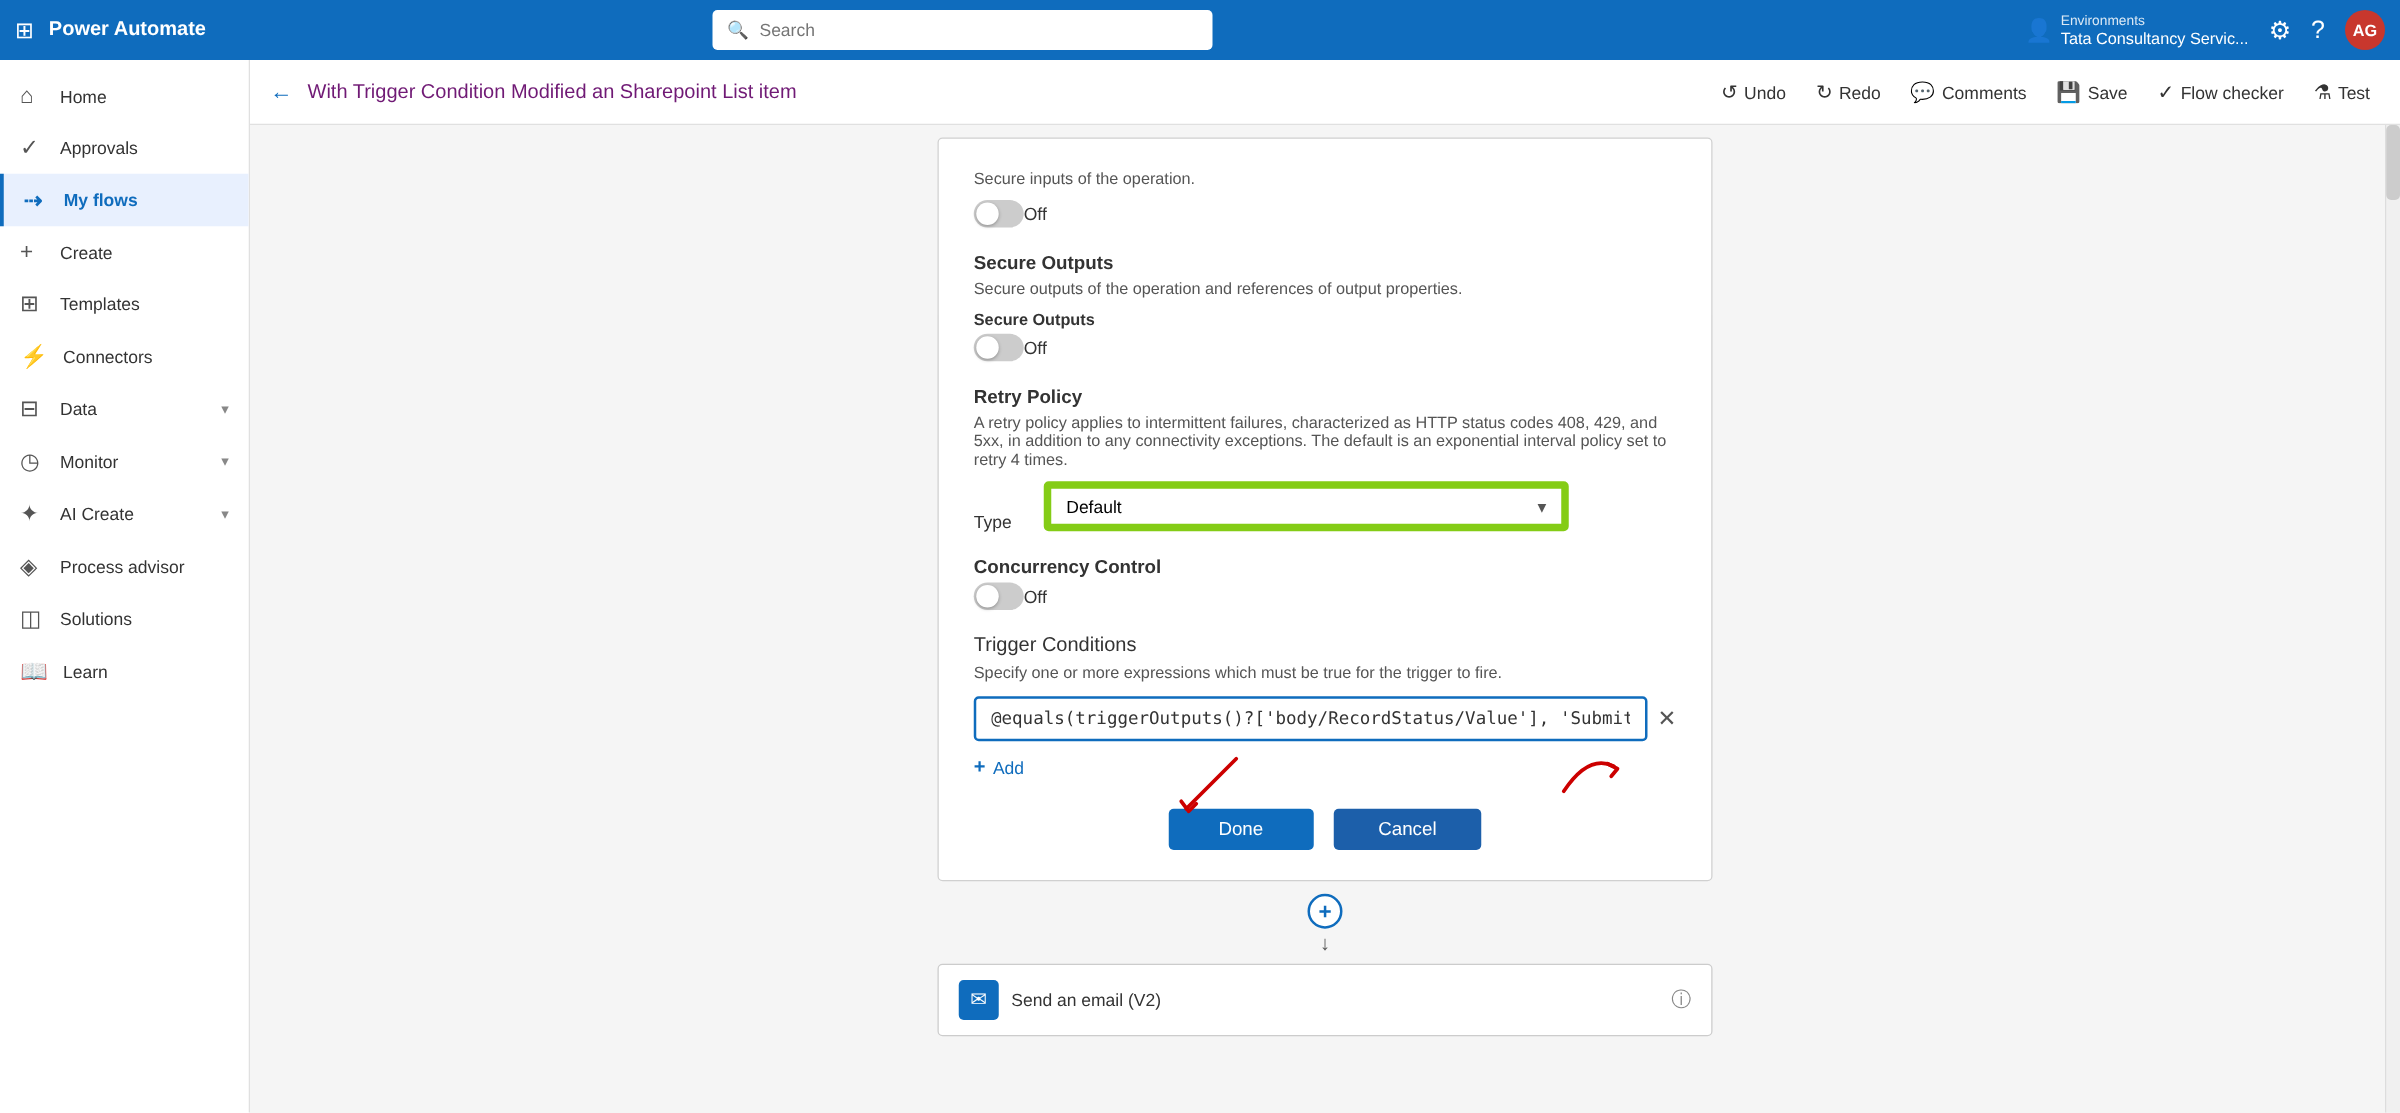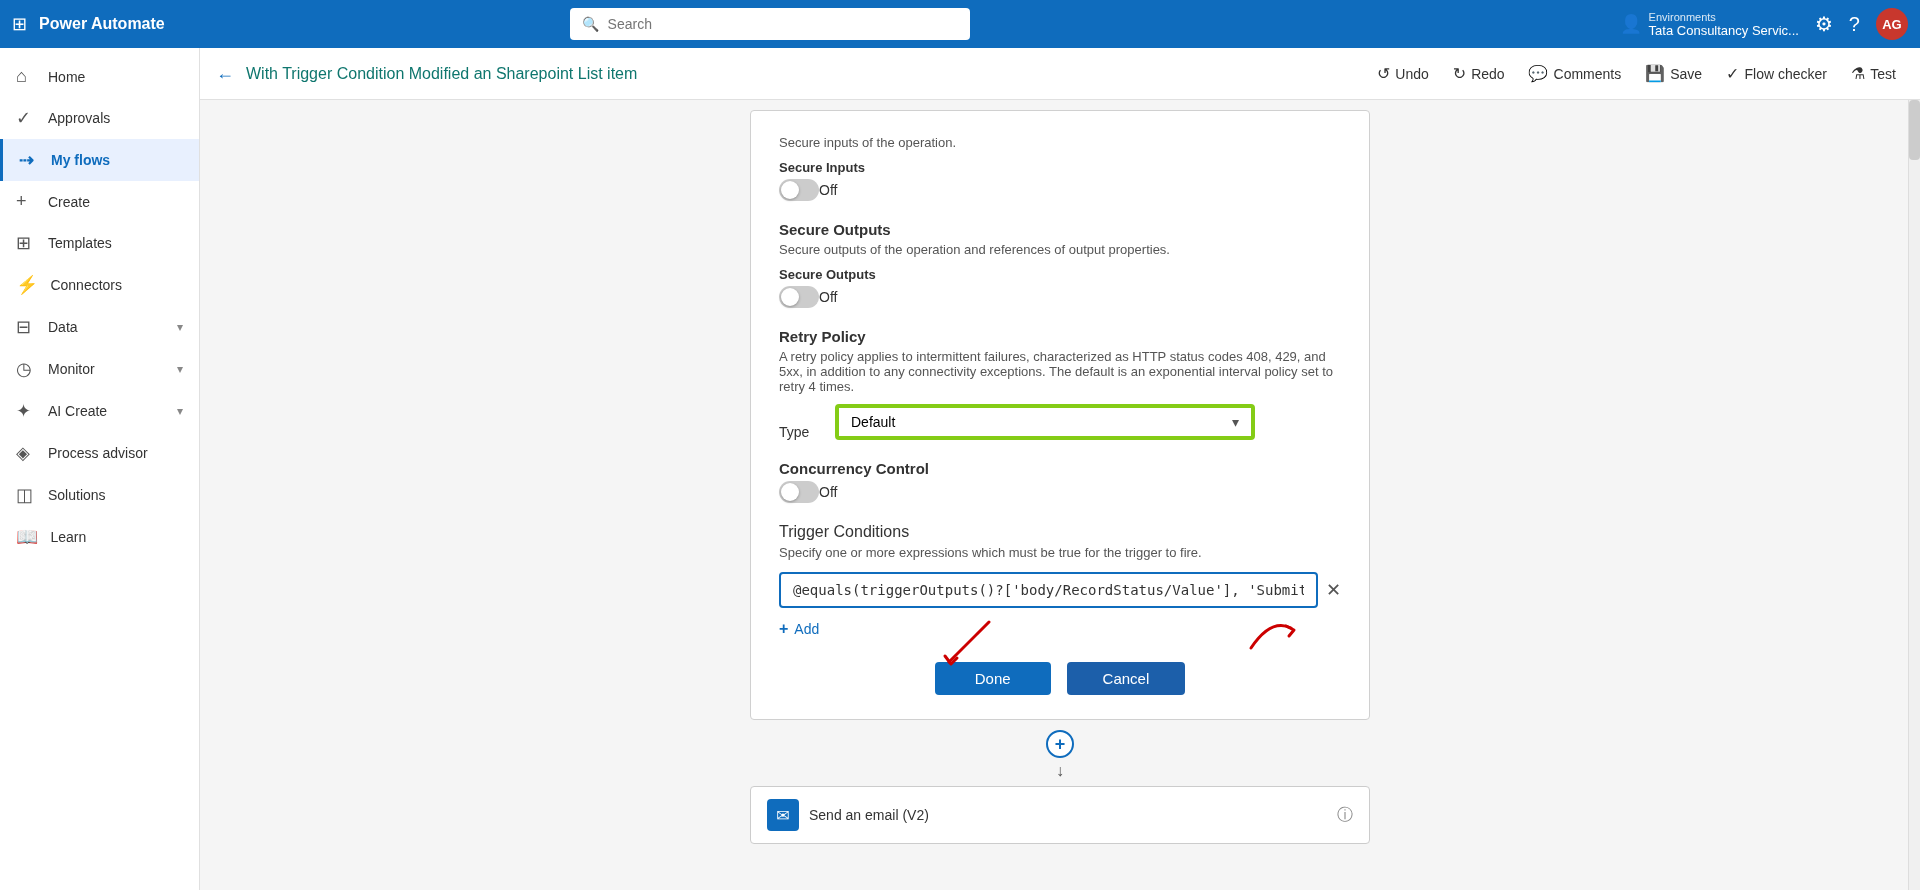--- a/index.html
+++ b/index.html
@@ -46,21 +46,21 @@
     .sidebar-item .chevron { margin-left: auto; font-size: 12px; color: #888; }
 
     
     .subheader {
       position: fixed; top: 48px; left: 200px; right: 0; height: 52px;
       background: white; border-bottom: 1px solid #e0e0e0;
       display: flex; align-items: center; padding: 0 16px; gap: 12px;
       z-index: 40;
     }
     .back-btn { color: #0f6cbd; font-size: 18px; cursor: pointer; }
-    .breadcrumb-title { font-size: 16px; color: #0f766e; font-weight: 400; }
+    .breadcrumb-title { font-size: 16px; color: #701a75; font-weight: 400; }
     .subheader-actions { display: flex; align-items: center; gap: 8px; margin-left: auto; }
     .action-btn {
       display: flex; align-items: center; gap: 5px;
       font-size: 14px; color: #333; cursor: pointer;
       padding: 4px 8px; border-radius: 4px;
     }
     .action-btn .btn-icon { font-size: 16px; }
 
     
     .main {
@@ -91,21 +91,21 @@
       position: absolute; top: 2px; left: 2px;
       box-shadow: 0 1px 3px rgba(0,0,0,0.3);
     }
     .toggle-text { font-size: 14px; color: #333; }
 
     
     .dropdown-row { display: flex; align-items: flex-end; gap: 16px; margin-top: 8px; }
     .dropdown-label { font-size: 14px; color: #333; min-width: 40px; }
     .dropdown-select {
       display: flex; align-items: center; justify-content: space-between;
-      border: 4px solid #84cc16; border-radius: 4px; padding: 6px 12px;
+      border: 6px solid #84cc16; border-radius: 4px; padding: 6px 12px;
       font-size: 14px; cursor: pointer; min-width: 420px; background: white;
     }
     .dropdown-select .chevron { color: #555; }
 
     
     .trigger-title { font-size: 16px; font-weight: 400; color: #333; margin-bottom: 4px; }
     .trigger-desc { font-size: 13px; color: #555; margin-bottom: 12px; }
     .condition-input-row { display: flex; align-items: center; gap: 8px; }
     .condition-input {
       flex: 1; border: 2px solid #0f6cbd; border-radius: 4px;
@@ -302,21 +302,20 @@
     </div>
   </div>
 </div>
 
 <div class="main">
   <div style="width: 640px; padding-bottom: 40px;">
     <div class="flow-panel">
 
       <div class="settings-section">
         <div class="settings-desc">Secure inputs of the operation.</div>
-        <div class="settings-label">Secure Inputs</div>
         <div class="toggle-row">
           <div class="toggle off">
             <div class="toggle-knob"></div>
           </div>
           <span class="toggle-text">Off</span>
         </div>
       </div>
 
       <div class="settings-section">
         <div class="settings-label" style="font-size:15px; font-weight:600; color:#333; margin-bottom:4px;">Secure Outputs</div>

